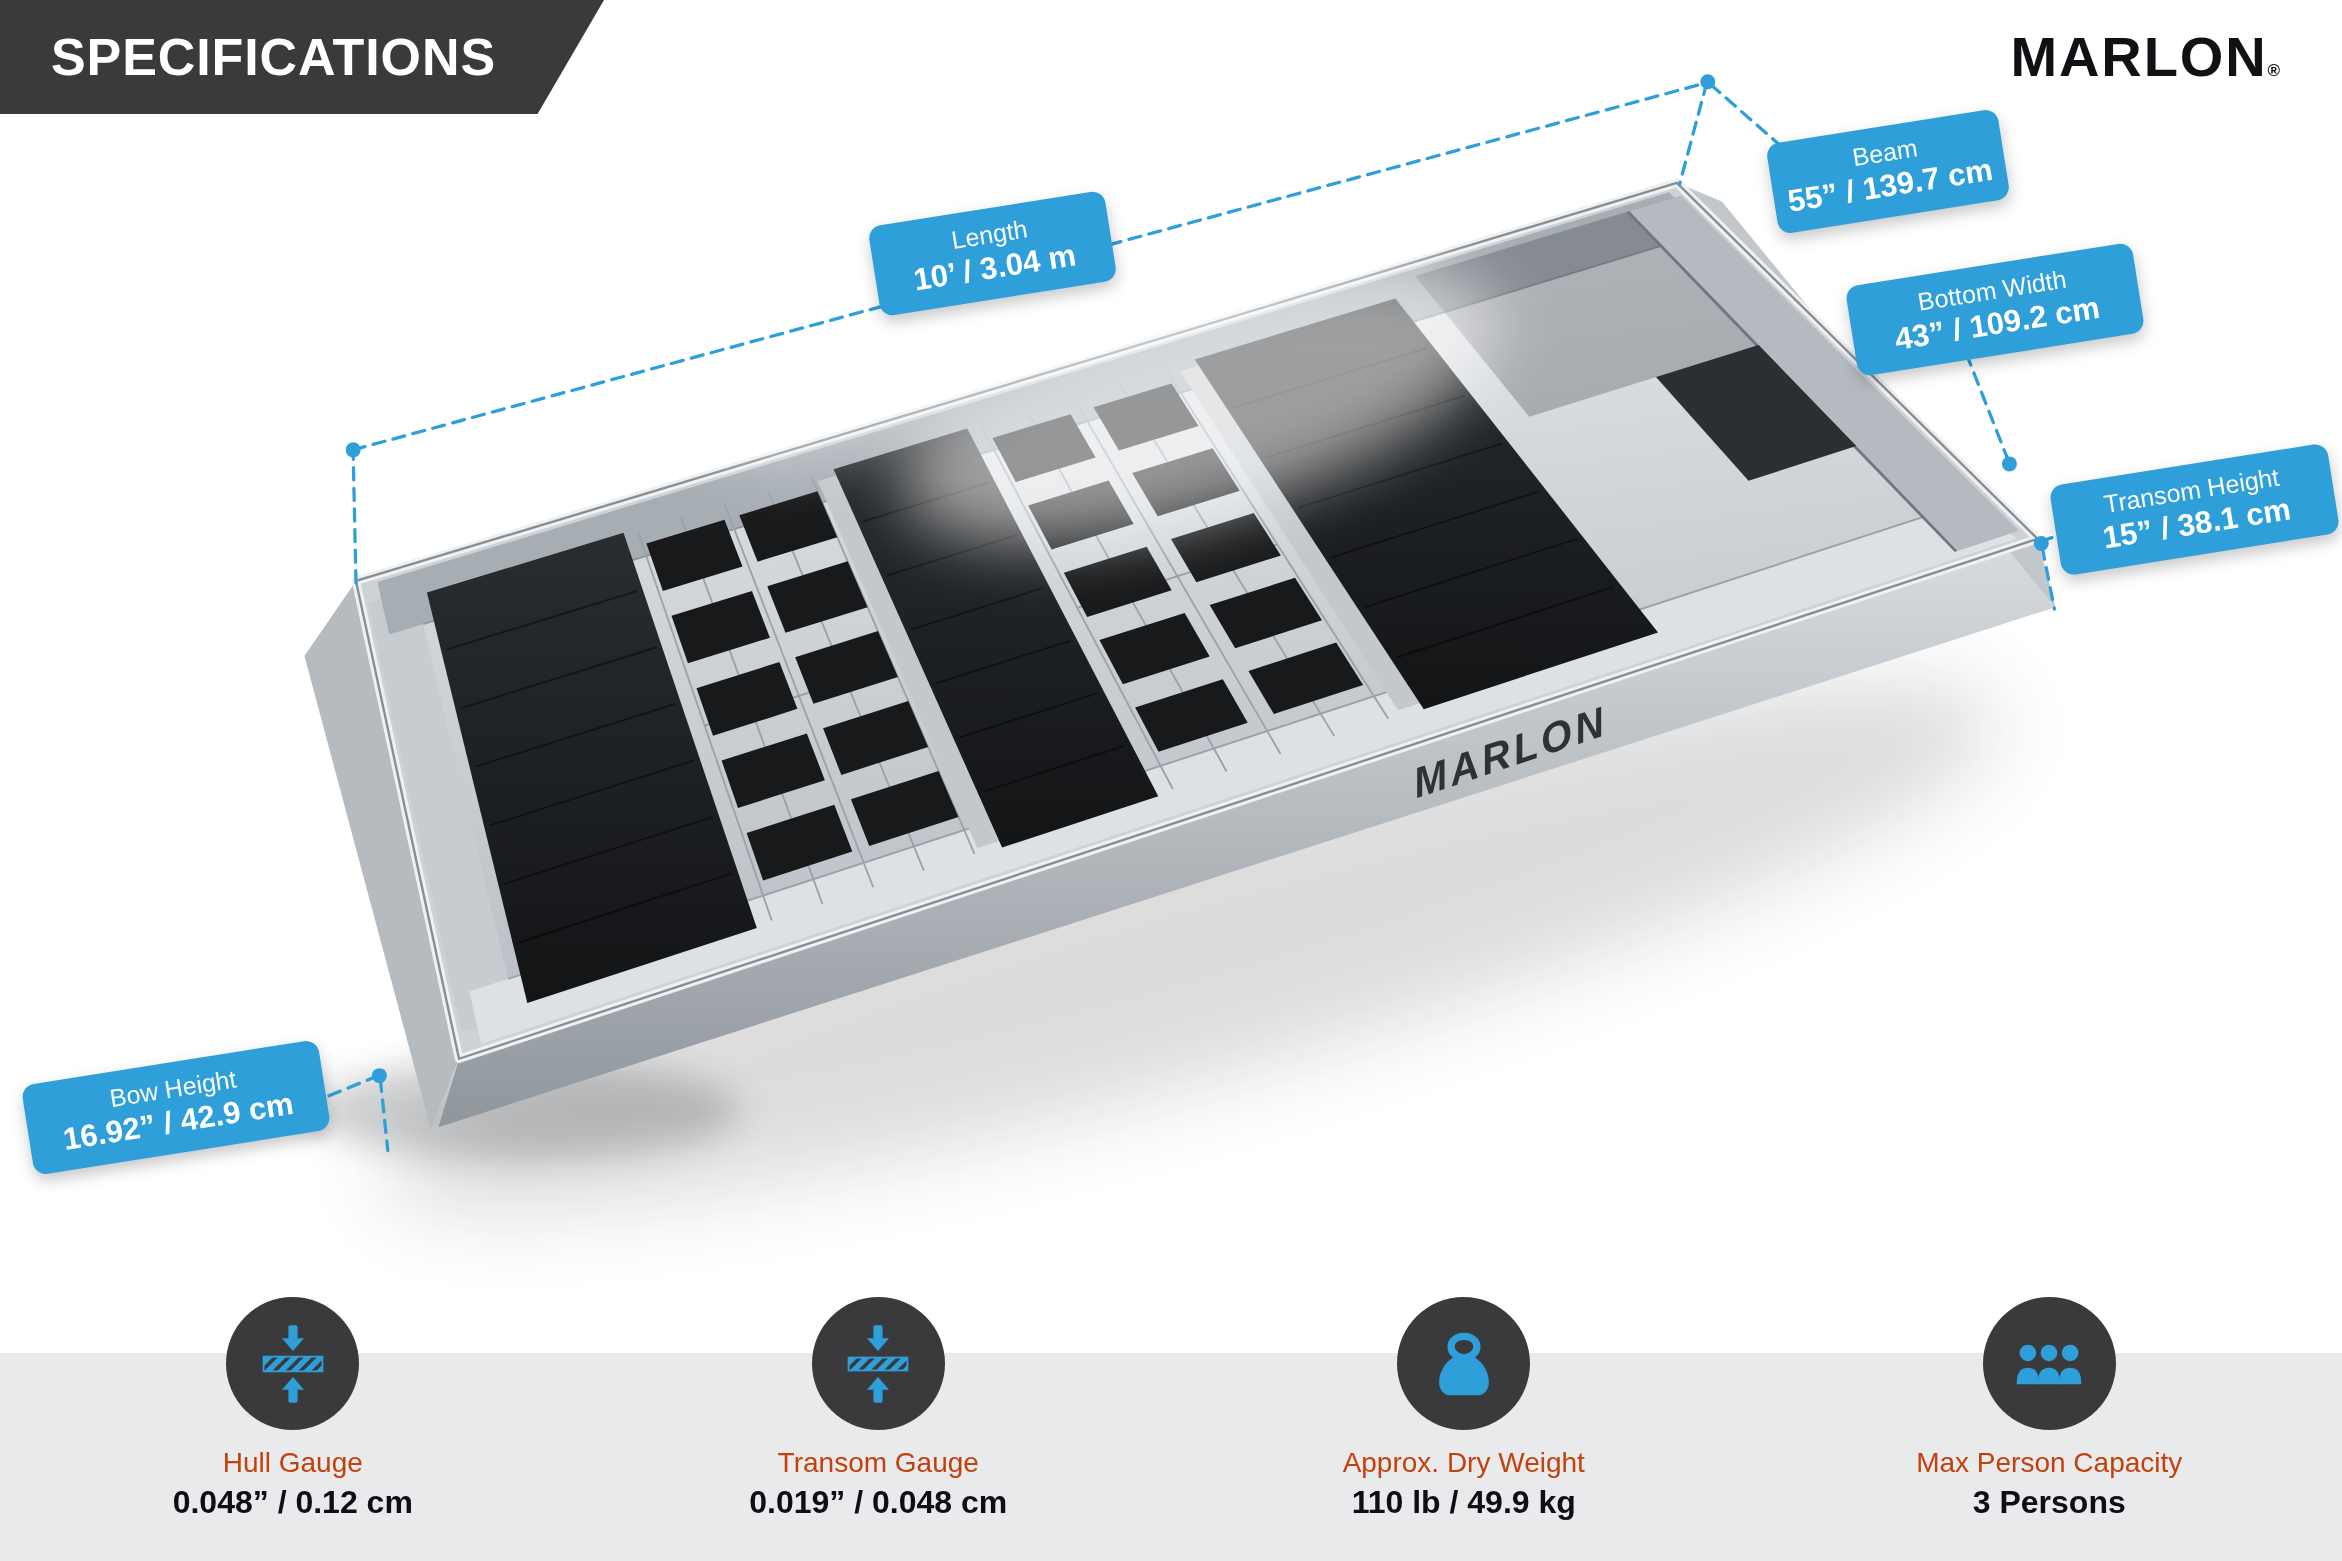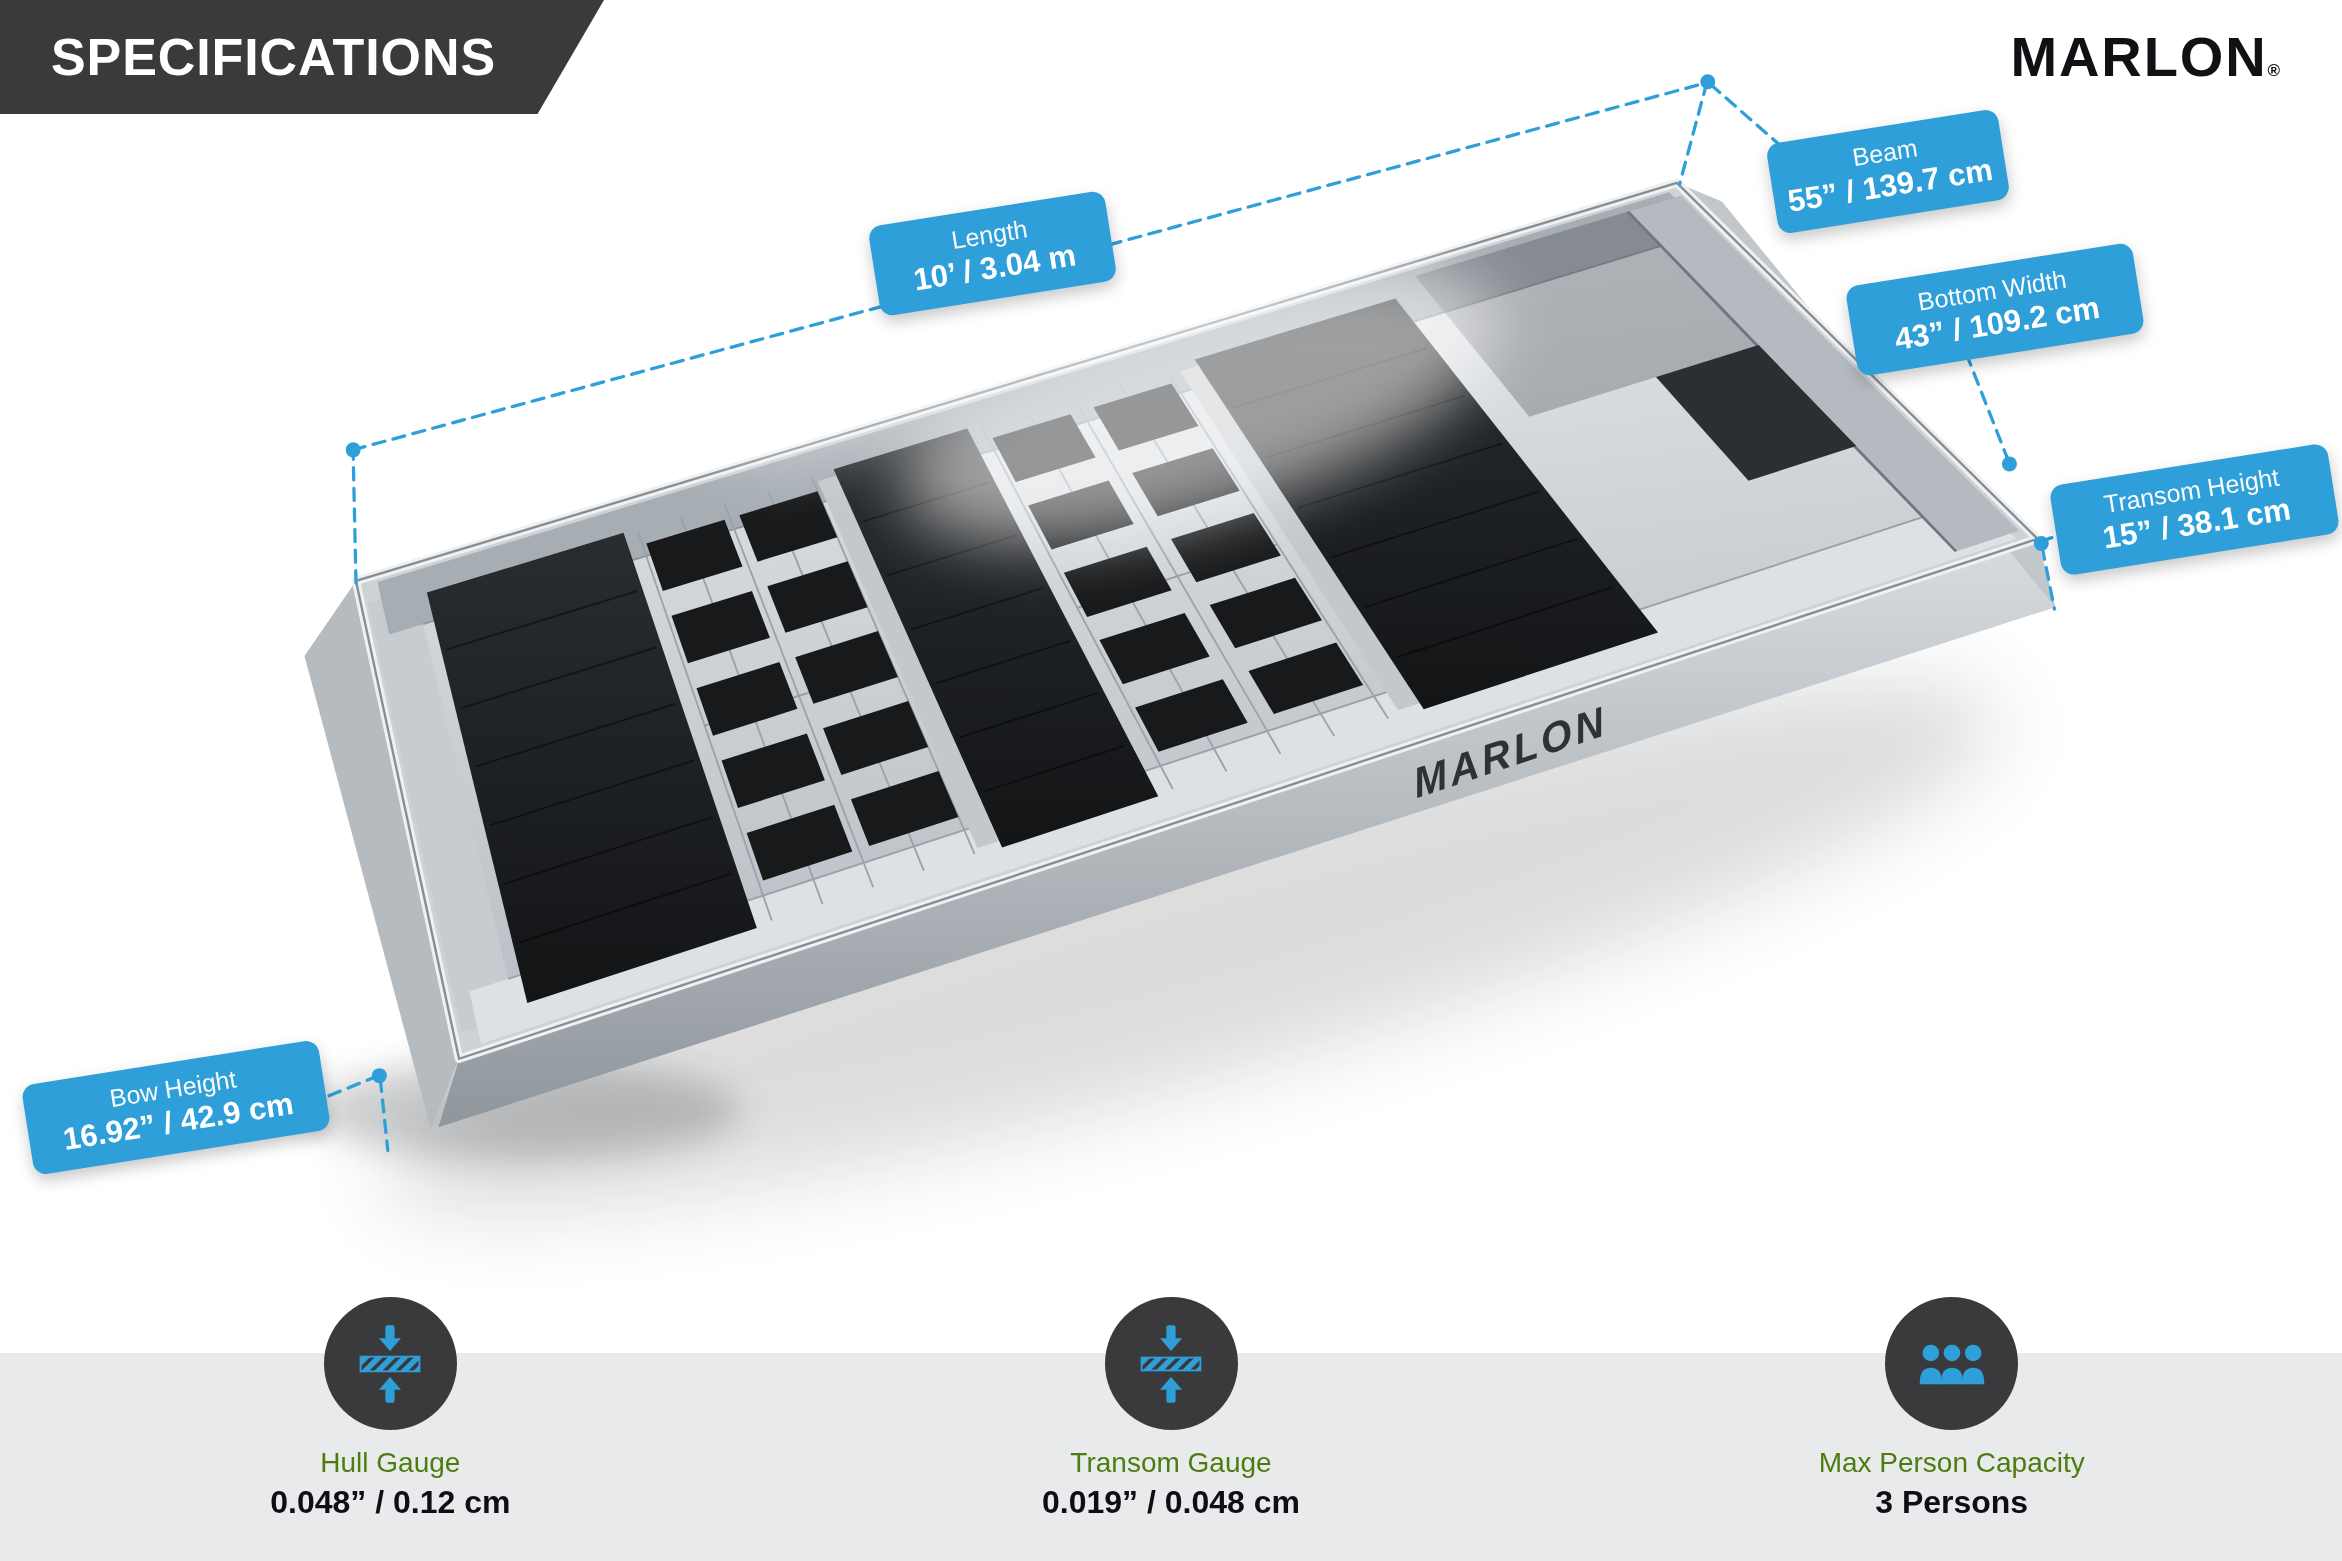--- a/index.html
+++ b/index.html
@@ -25,21 +25,21 @@
   .callout-label{font-size:25px;font-weight:400;line-height:1.2;opacity:.97;}
   .callout-value{font-size:31px;font-weight:700;line-height:1.25;}
 
   
   .spec-band{position:absolute;left:0;right:0;top:1353px;bottom:0;background:#e9eaec;
              display:flex;align-items:flex-start;}
   .spec-item{flex:1;display:flex;flex-direction:column;align-items:center;}
   .spec-circle{width:133px;height:133px;border-radius:50%;background:#3a3a3c;margin-top:-56px;
                display:flex;align-items:center;justify-content:center;flex:0 0 auto;}
   .spec-circle svg{width:92px;height:92px;}
-  .spec-label{margin-top:17px;font-size:28px;color:#4d7c0f;font-weight:400;}
+  .spec-label{margin-top:17px;font-size:28px;color:#c2410c;font-weight:400;}
   .spec-value{margin-top:4.7px;font-size:32px;color:#0d0f12;font-weight:700;}
 
   .hull-logo{font:italic 700 44px "Liberation Sans",sans-serif;fill:#2e3237;letter-spacing:4px;}
 </style>
 </head>
 <body>
 
 <div class="page">
 
   <div class="banner">
@@ -232,20 +232,32 @@
           <polygon points="38,22 62,22 50,36"></polygon>
           <rect x="18" y="43" width="64" height="14" fill="url(#stripes)" stroke="#2E9FD8" stroke-width="2"></rect>
           <polygon points="38,78 62,78 50,64"></polygon>
           <rect x="45" y="77" width="10" height="15" rx="2"></rect>
         </svg>
       </div>
       <div class="spec-label">Transom Gauge</div>
       <div class="spec-value">0.019” / 0.048 cm</div>
     </div>
 
+    <div class="spec-item">
+      <div class="spec-circle">
+        <svg viewBox="0 0 100 100" fill="#2E9FD8">
+          <path fill-rule="evenodd" d="M50 16 C39 16 32 23 32 31 C32 36 34 40 38 43 C29 49 23 59 23 70
+            C23 78 28 84 36 84 L64 84 C72 84 77 78 77 70 C77 59 71 49 62 43 C66 40 68 36 68 31
+            C68 23 61 16 50 16 Z M50 24 C56 24 60 27 60 31 C60 35 56 39 50 39 C44 39 40 35 40 31
+            C40 27 44 24 50 24 Z"></path>
+        </svg>
+      </div>
+      <div class="spec-label">Approx. Dry Weight</div>
+      <div class="spec-value">110 lb / 49.9 kg</div>
+    </div>
 
 
     <div class="spec-item">
       <div class="spec-circle">
         <svg viewBox="0 0 100 100" fill="#2E9FD8">
           <circle cx="27" cy="38" r="9"></circle>
             <path d="M15 70 q0 -16 12 -16 q12 0 12 16 v2 h-24 z"></path>
           <circle cx="50" cy="38" r="9"></circle>
             <path d="M38 70 q0 -16 12 -16 q12 0 12 16 v2 h-24 z"></path>
           <circle cx="73" cy="38" r="9"></circle>

